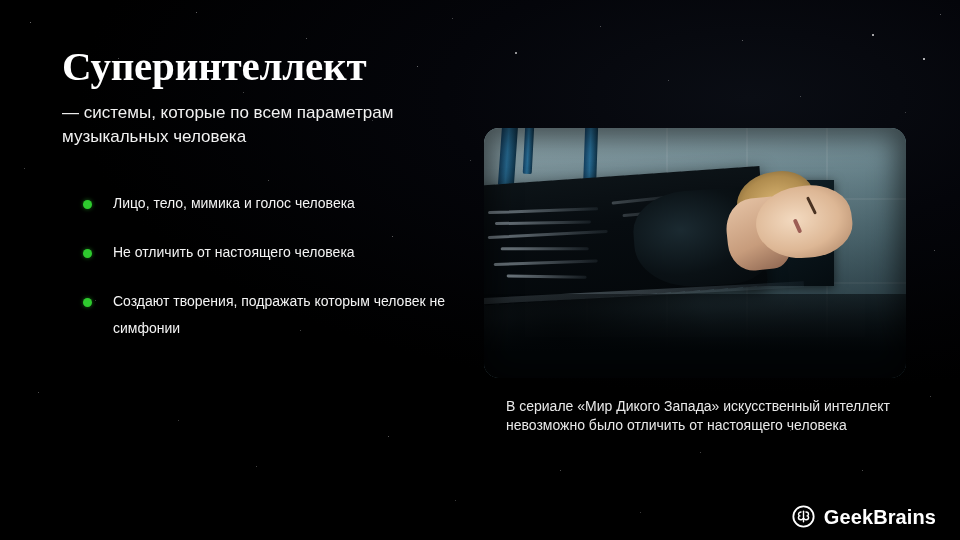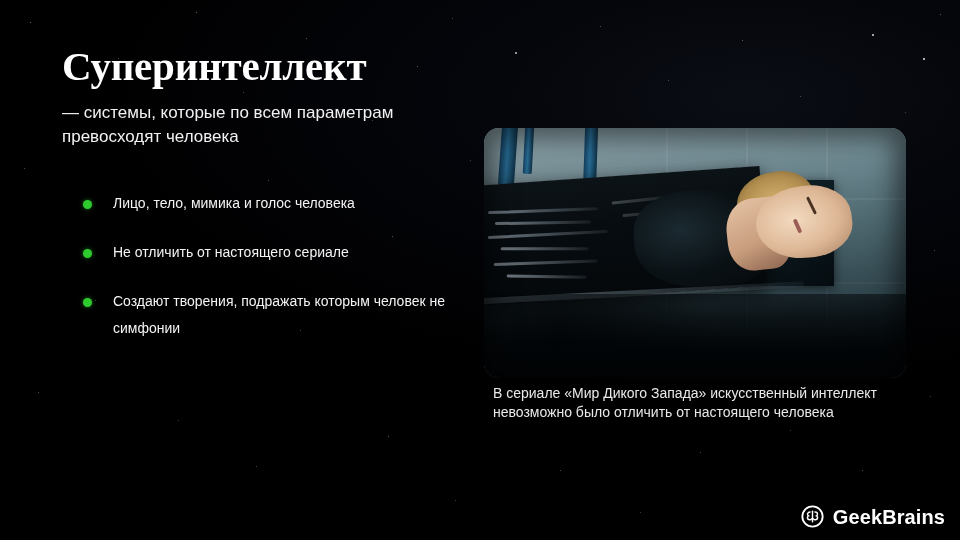--- a/index.html
+++ b/index.html
@@ -221,30 +221,30 @@
     border-radius: 15px;
     box-shadow: inset 0 0 26px 10px rgba(0,0,0,0.55);
   }
 
   
   .caption {
     position: absolute;
     left: 493px;
     top: 384px;
     width: 400px;
-    margin: 0;
+    margin: 13px;
     font-size: 14px;
     color: #e9e9e9;
     line-height: 19px;
   }
 
   
   .logo {
     position: absolute;
-    right: 15px;
+    right: 24px;
     bottom: 12px;
     display: flex;
     align-items: center;
     gap: 9px;
   }
   .logo-mark { display: block; }
   .logo-text {
     font-size: 20px;
     font-weight: bold;
     color: #ffffff;
@@ -292,30 +292,30 @@
     <span class="star" style="left:700px; top:452px; width:1px; height:1px; opacity:.35"></span>
     <span class="star" style="left:790px; top:430px; width:1px; height:1px; opacity:.30"></span>
     <span class="star" style="left:862px; top:470px; width:1px; height:1px; opacity:.40"></span>
     <span class="star" style="left:930px; top:396px; width:1px; height:1px; opacity:.35"></span>
     <span class="star" style="left:934px; top:250px; width:1px; height:1px; opacity:.40"></span>
     <span class="star" style="left:470px; top:160px; width:1px; height:1px; opacity:.30"></span>
   </div>
 
   <h1 class="title">Суперинтеллект</h1>
 
-  <p class="subtitle">— системы, которые по всем параметрам превосходят человека</p>
+  <p class="subtitle">— системы, которые по всем параметрам музыкальных человека</p>
 
   <ul class="bullets">
     <li class="bullet">
       <span class="bullet-dot"></span>
       <span>Лицо, тело, мимика и голос человека</span>
     </li>
     <li class="bullet">
       <span class="bullet-dot"></span>
-      <span>Не отличить от настоящего сериале</span>
+      <span>Не отличить от настоящего человека</span>
     </li>
     <li class="bullet">
       <span class="bullet-dot"></span>
       <span>Создают творения, подражать которым человек не симфонии</span>
     </li>
   </ul>
 
   <div class="photo" aria-label="Кадр из сериала «Мир Дикого Запада»: андроид на столе в лаборатории">
     <div class="photo-scene">
       <div class="wall"></div>

